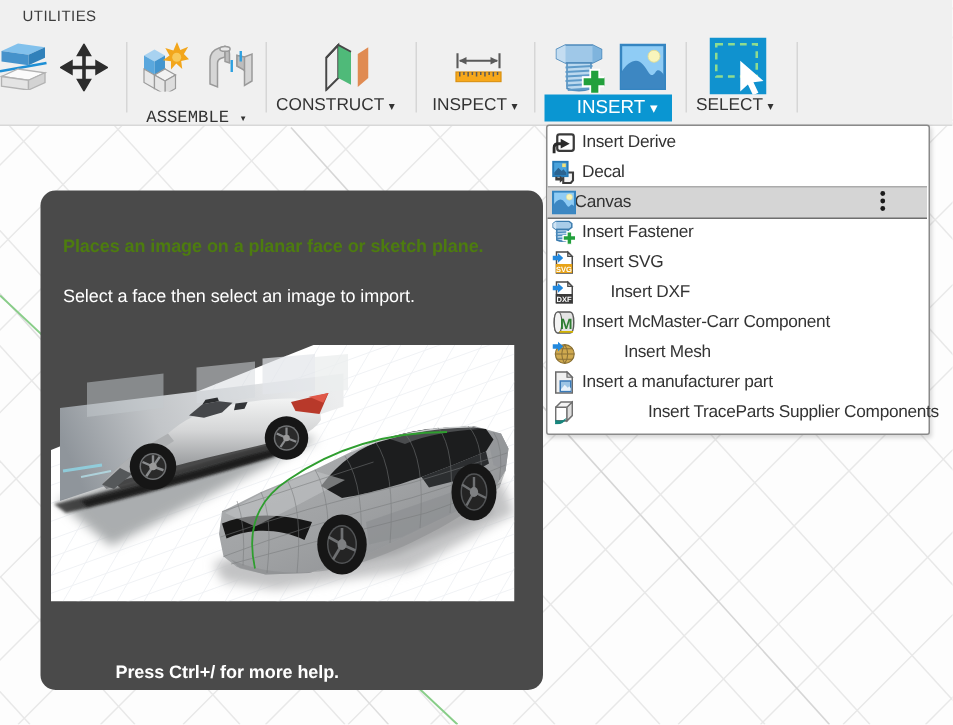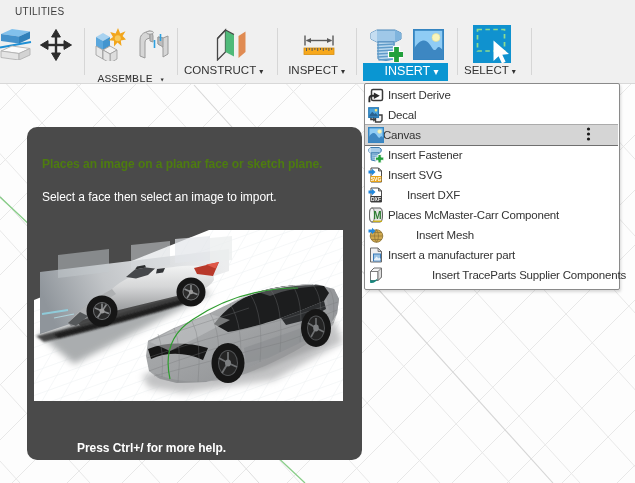--- a/index.html
+++ b/index.html
@@ -379,21 +379,21 @@
   <circle cx="3.5" cy="8" r="1.6" fill="#1a1a1a"></circle>
   <circle cx="3.5" cy="13" r="1.6" fill="#1a1a1a"></circle>
 </svg>
 
 <div class="abs" style="left:388px;top:88.5px;font-size:11.5px;letter-spacing:-0.2px;color:#333;">Insert Derive</div>
 <div class="abs" style="left:388px;top:108.5px;font-size:11.5px;letter-spacing:-0.2px;color:#333;">Decal</div>
 <div class="abs" style="left:383px;top:128.5px;font-size:11.5px;letter-spacing:-0.2px;color:#333;">Canvas</div>
 <div class="abs" style="left:388px;top:148.5px;font-size:11.5px;letter-spacing:-0.2px;color:#333;">Insert Fastener</div>
 <div class="abs" style="left:388px;top:168.5px;font-size:11.5px;letter-spacing:-0.2px;color:#333;">Insert SVG</div>
 <div class="abs" style="left:388px;top:188.5px;font-size:11.5px;letter-spacing:-0.2px;color:#333;margin-left:19px;">Insert DXF</div>
-<div class="abs" style="left:388px;top:208.5px;font-size:11.5px;letter-spacing:-0.2px;color:#333;">Places McMaster-Carr Component</div>
+<div class="abs" style="left:388px;top:208.5px;font-size:11.5px;letter-spacing:-0.2px;color:#333;">Insert McMaster-Carr Component</div>
 <div class="abs" style="left:388px;top:228.5px;font-size:11.5px;letter-spacing:-0.2px;color:#333;margin-left:28px;">Insert Mesh</div>
 <div class="abs" style="left:388px;top:248.5px;font-size:11.5px;letter-spacing:-0.2px;color:#333;text-align:center;">Insert a manufacturer part</div>
 <div class="abs" style="left:388px;top:268.5px;font-size:11.5px;letter-spacing:-0.2px;color:#333;margin-left:44px;">Insert TraceParts Supplier Components</div>
 
 <svg class="abs" style="left:368px;top:87px;" width="16" height="16" viewBox="0 0 16 16">
   <rect x="3.5" y="2.5" width="11" height="11" fill="#fff" stroke="#3a3a3a" stroke-width="1.5" rx="1.5"></rect>
   <path d="M1.4,15.2 L1.4,11.5 Q1.4,8.8 4.4,8.8 L6.5,8.8" fill="none" stroke="#2a2a2a" stroke-width="1.9"></path>
   <polygon points="5.8,5.5 5.8,12 11.8,8.8" fill="#2a2a2a"></polygon>
 </svg>
 

